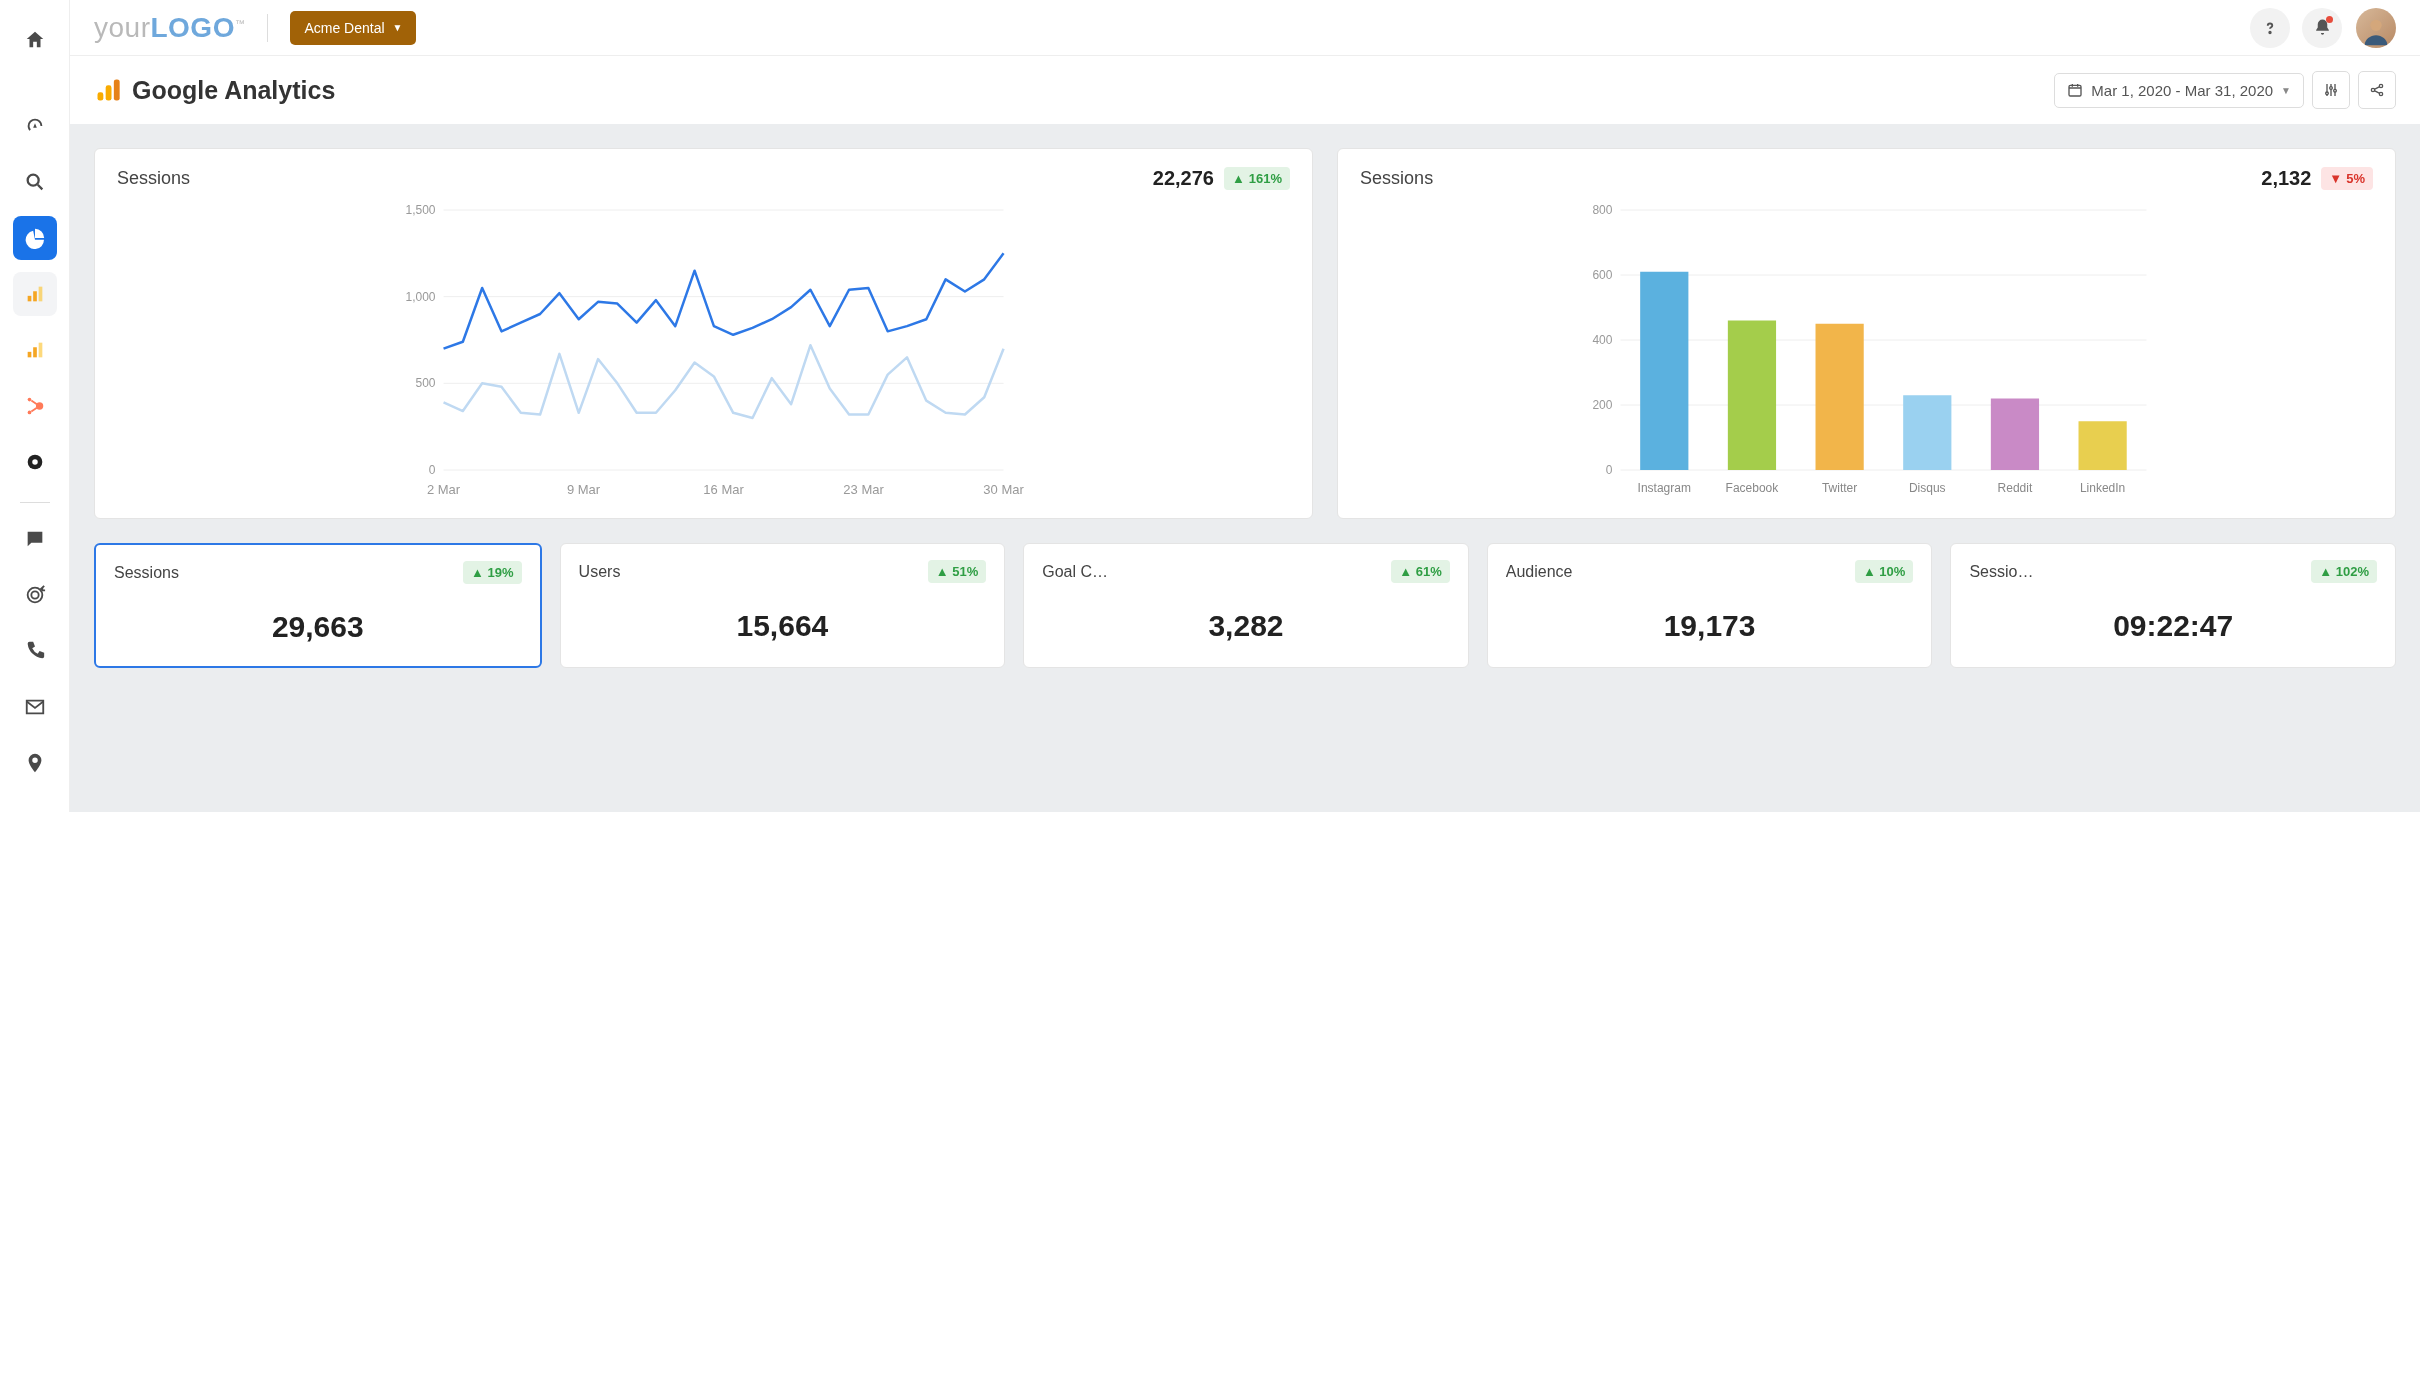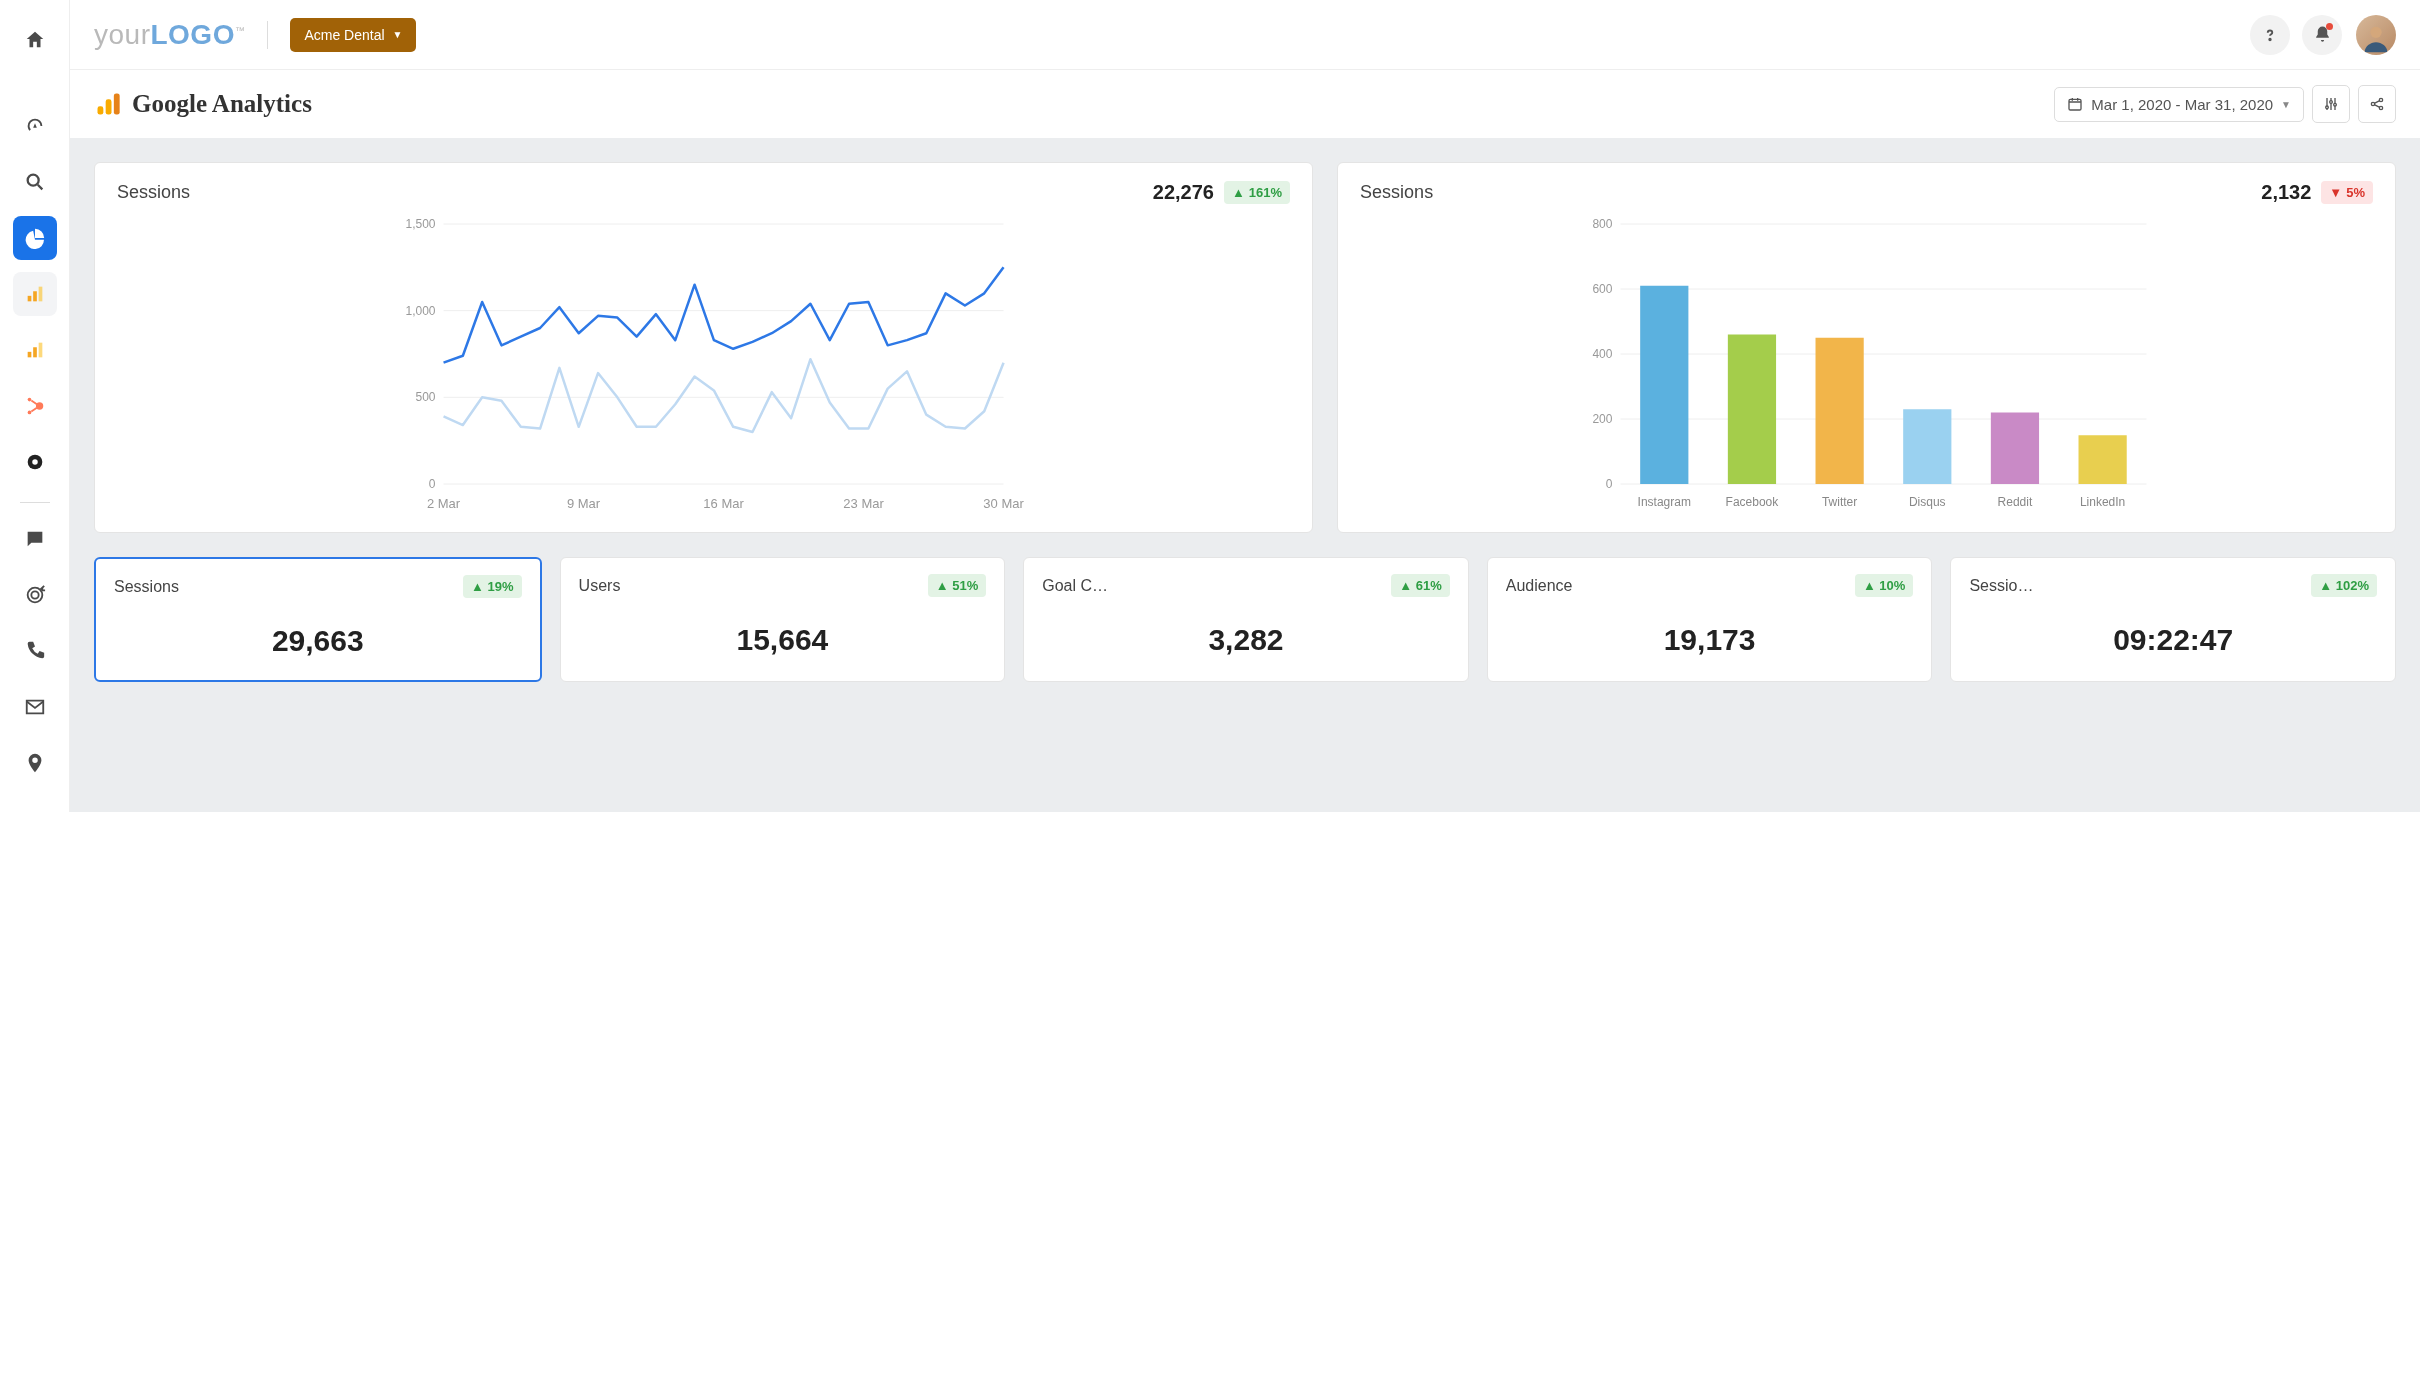--- a/index.html
+++ b/index.html
@@ -12,37 +12,37 @@
 .sidebar .nav-item { width: 44px; height: 44px; display: flex; align-items: center; justify-content: center; margin-bottom: 12px; border-radius: 8px; cursor: pointer; color: #4a4a4a; }
 .sidebar .nav-item.active { background: #1a73e8; color: #fff; }
 .sidebar .nav-item.light { background: #f3f4f6; color: #f5a623; }
 .sidebar .nav-item svg { width: 22px; height: 22px; }
 .sidebar .divider { width: 30px; height: 1px; background: #ddd; margin: 6px 0 14px; }
 
 
 .main { flex: 1; display: flex; flex-direction: column; }
 
 
-.top-header { height: 70px; display: flex; align-items: center; padding: 0 24px; border-bottom: 1px solid #eee; }
+.top-header { height: 56px; display: flex; align-items: center; padding: 0 24px; border-bottom: 1px solid #eee; }
 .logo { font-size: 28px; font-weight: 400; color: #b9b9b9; letter-spacing: 0.5px; }
 .logo b { color: #6fa8dc; font-weight: 800; }
 .logo sup { font-size: 10px; color: #bbb; }
 .v-divider { width: 1px; height: 28px; background: #ddd; margin: 0 22px; }
 .workspace-btn { background: #a16207; color: #fff; border: none; padding: 9px 14px; border-radius: 5px; font-size: 14px; display: flex; align-items: center; gap: 8px; cursor: pointer; }
 .workspace-btn .caret { font-size: 10px; }
 .top-header .spacer { flex: 1; }
 .top-icon { width: 40px; height: 40px; border-radius: 50%; background: #f2f2f2; display: flex; align-items: center; justify-content: center; margin-left: 12px; cursor: pointer; color: #555; position: relative; }
 .top-icon .dot { position: absolute; top: 8px; right: 9px; width: 7px; height: 7px; background: #e74c3c; border-radius: 50%; }
 .avatar { width: 40px; height: 40px; border-radius: 50%; background: linear-gradient(135deg,#d7b899,#b88a65); margin-left: 14px; overflow: hidden; display:flex; align-items:flex-end; justify-content:center; }
 .avatar svg { width: 34px; height: 34px; }
 
 
 .page-header { height: 68px; display: flex; align-items: center; padding: 0 24px; }
 .ga-icon { width: 28px; height: 28px; margin-right: 10px; }
-.page-title { font-size: 25px; font-weight: 700; color: #333; margin-right: 30px; font-family: Liberation Serif, serif; }
+.page-title { font-size: 25px; font-weight: 700; color: #333; margin-right: 30px; }
 .primary-tabs { display: flex; gap: 38px; }
 .primary-tab { font-size: 17px; color: #6b6b6b; padding: 20px 0; cursor: pointer; border-bottom: 3px solid transparent; }
 .primary-tab.active { color: #333; border-bottom-color: #2d78e6; }
 .page-header .spacer { flex: 1; }
 .date-picker { border: 1px solid #ddd; border-radius: 5px; padding: 8px 12px; font-size: 15px; color: #555; display: flex; align-items: center; gap: 8px; cursor: pointer; background: #fff; }
 .btn-icon { border: 1px solid #ddd; border-radius: 5px; width: 38px; height: 38px; display: flex; align-items: center; justify-content: center; margin-left: 8px; cursor: pointer; background: #fff; color: #555; }
 
 
 .sub-tabs { height: 58px; display: flex; align-items: center; gap: 44px; padding: 0 24px; border-top: 1px solid #eee; border-bottom: 1px solid #e4e4e4; }
 .sub-tab { font-size: 17px; color: #545454; padding: 16px 0; cursor: pointer; border-bottom: 3px solid transparent; position: relative; }

